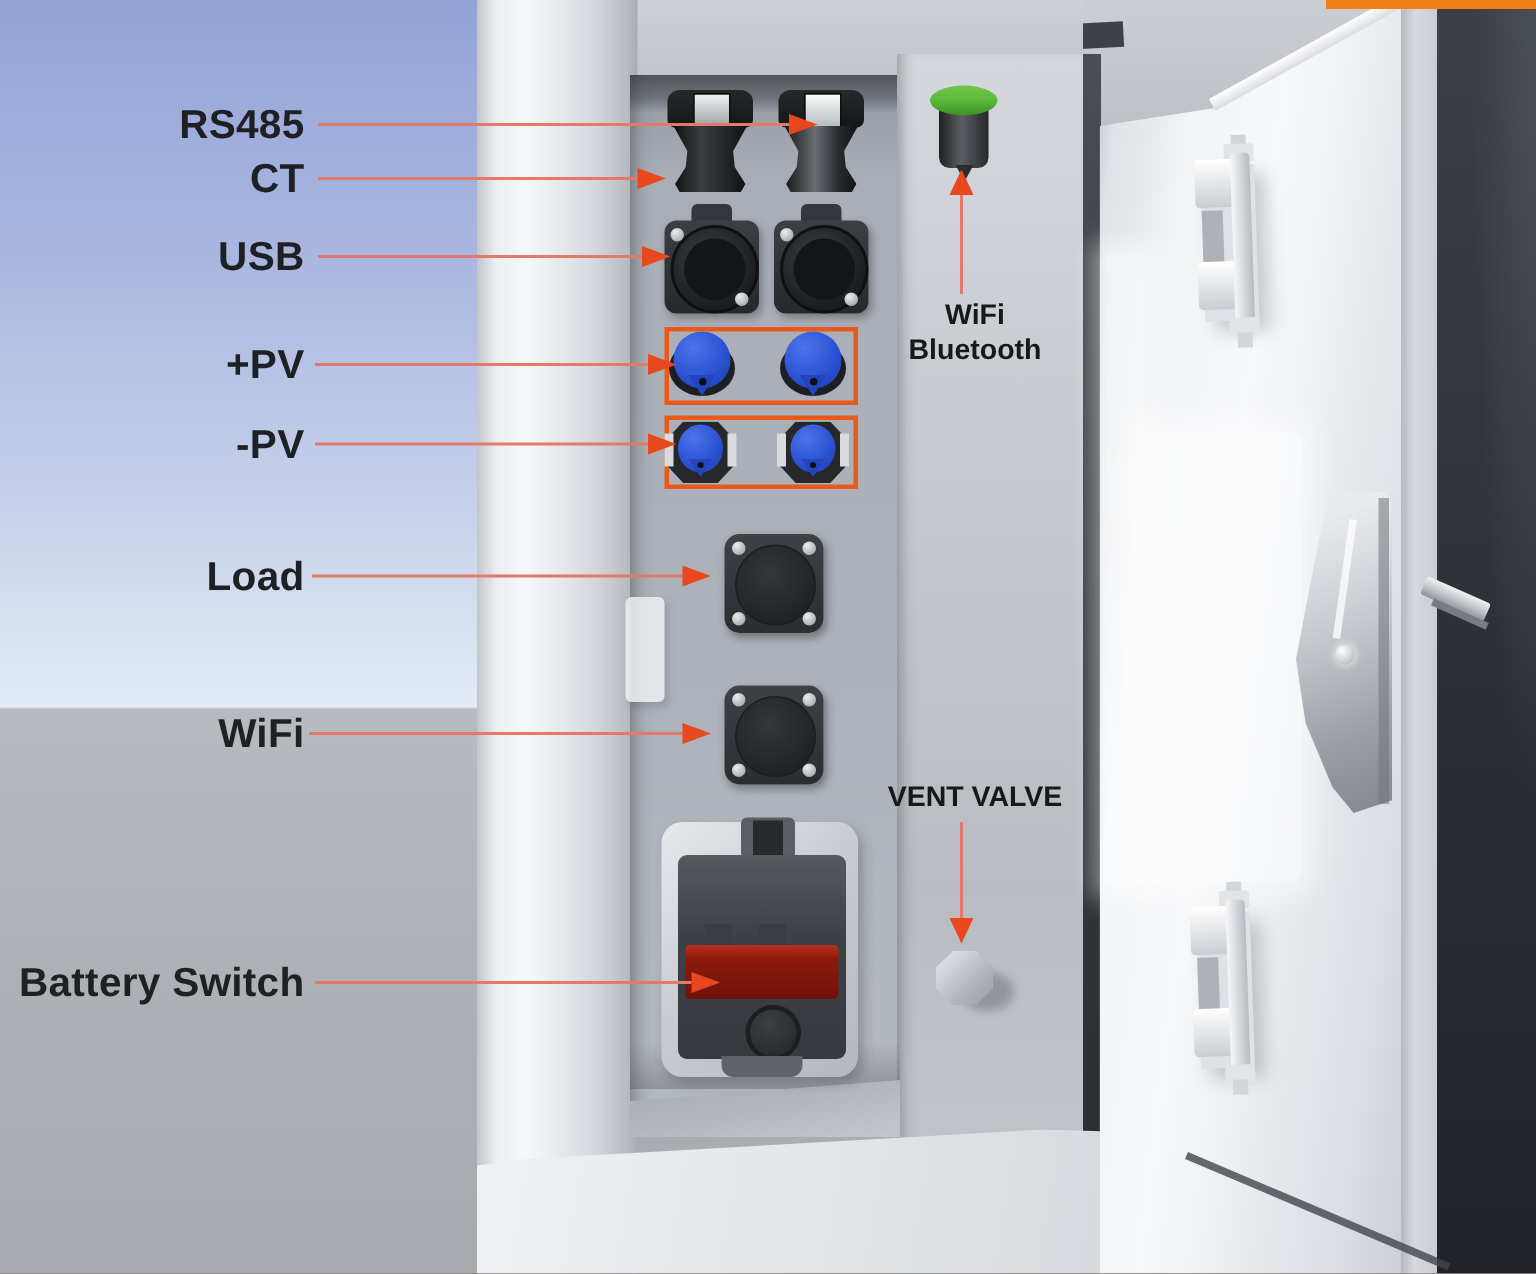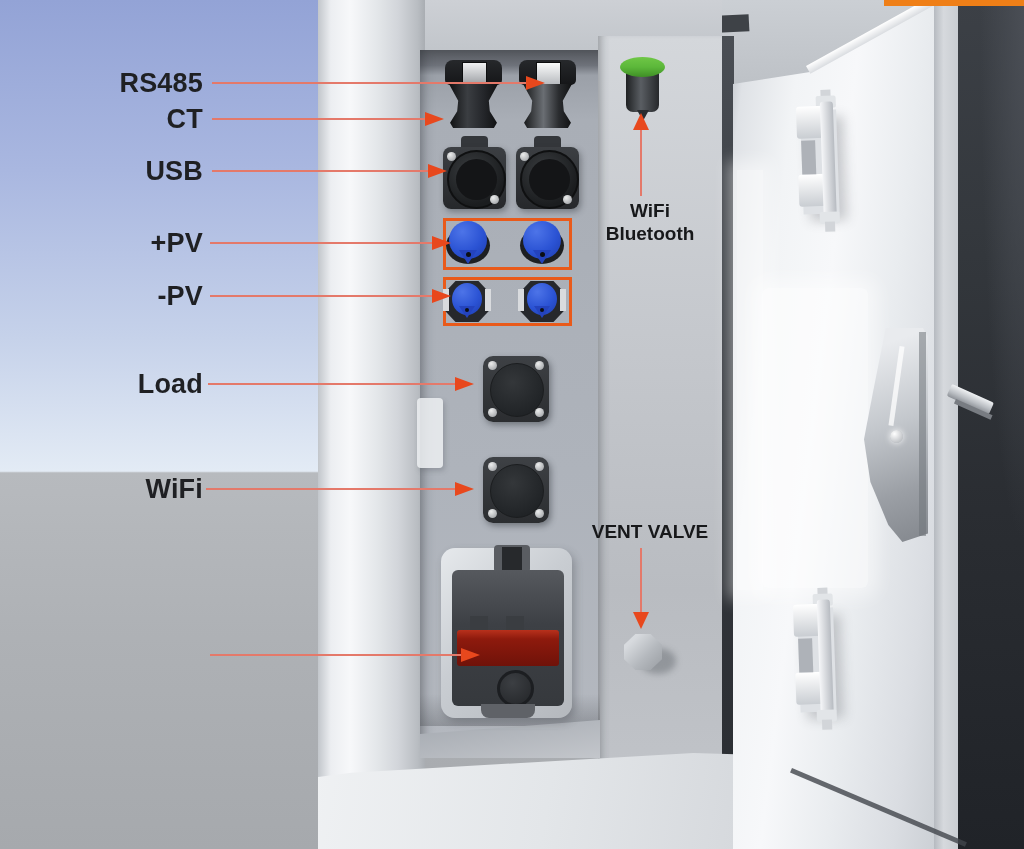--- a/index.html
+++ b/index.html
@@ -262,20 +262,21 @@
               background:linear-gradient(135deg,#d7dade 20%,#b4b8bd 60%,#999da2);
               clip-path:polygon(30% 0,70% 0,100% 30%,100% 70%,70% 100%,30% 100%,0 70%,0 30%);"></div>
 
   <div class="callout-label" style="top:68px;">RS485</div>
   <div class="callout-label" style="top:104px;">CT</div>
   <div class="callout-label" style="top:156px;margin-left:14px;">USB</div>
   <div class="callout-label" style="top:228px;">+PV</div>
   <div class="callout-label" style="top:281px;">-PV</div>
   <div class="callout-label" style="top:369px;">Load</div>
   <div class="callout-label" style="top:474px;">WiFi</div>
+  <div class="callout-label" style="top:640px;">Battery Switch</div>
 
   <div class="cline" style="left:212px;top:82px;width:314px;"></div>
   <div class="ah-r" style="left:526px;top:76px;"></div>
   <div class="cline" style="left:212px;top:118px;width:213px;"></div>
   <div class="ah-r" style="left:425px;top:112px;"></div>
   <div class="cline" style="left:212px;top:170px;width:216px;"></div>
   <div class="ah-r" style="left:428px;top:164px;"></div>
   <div class="cline" style="left:210px;top:242px;width:222px;"></div>
   <div class="ah-r" style="left:432px;top:236px;"></div>
   <div class="cline" style="left:210px;top:295px;width:222px;"></div>

